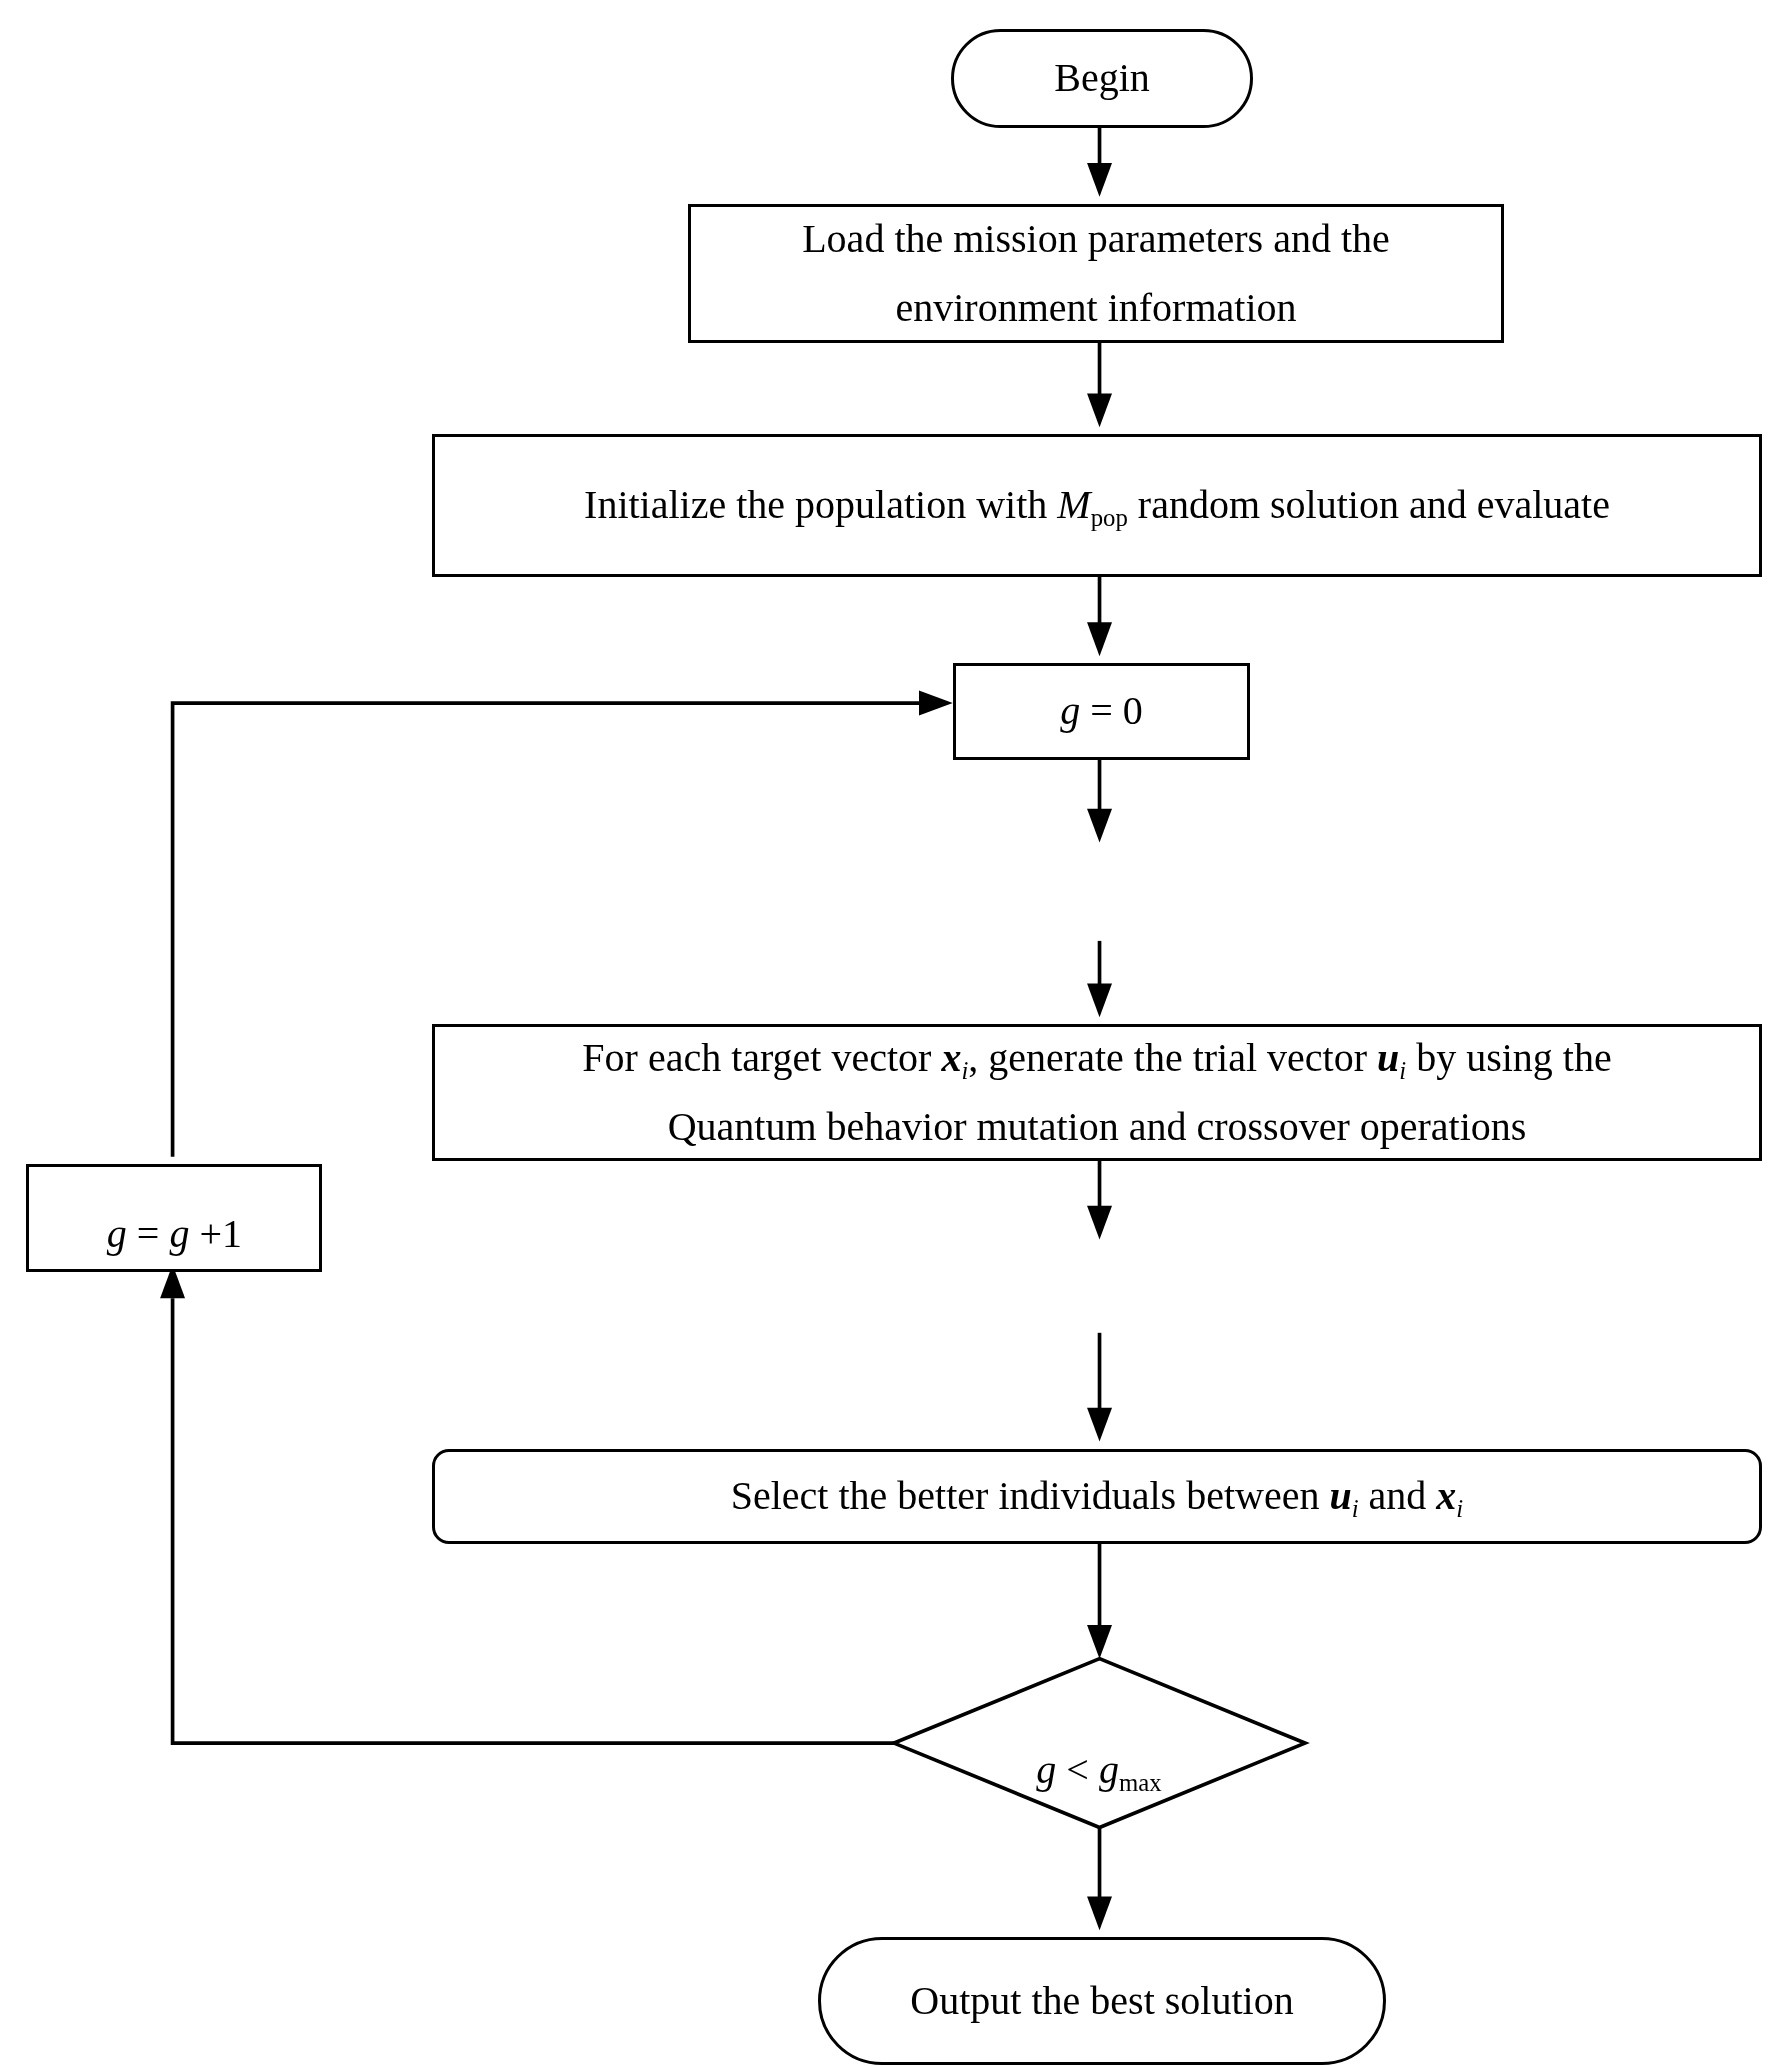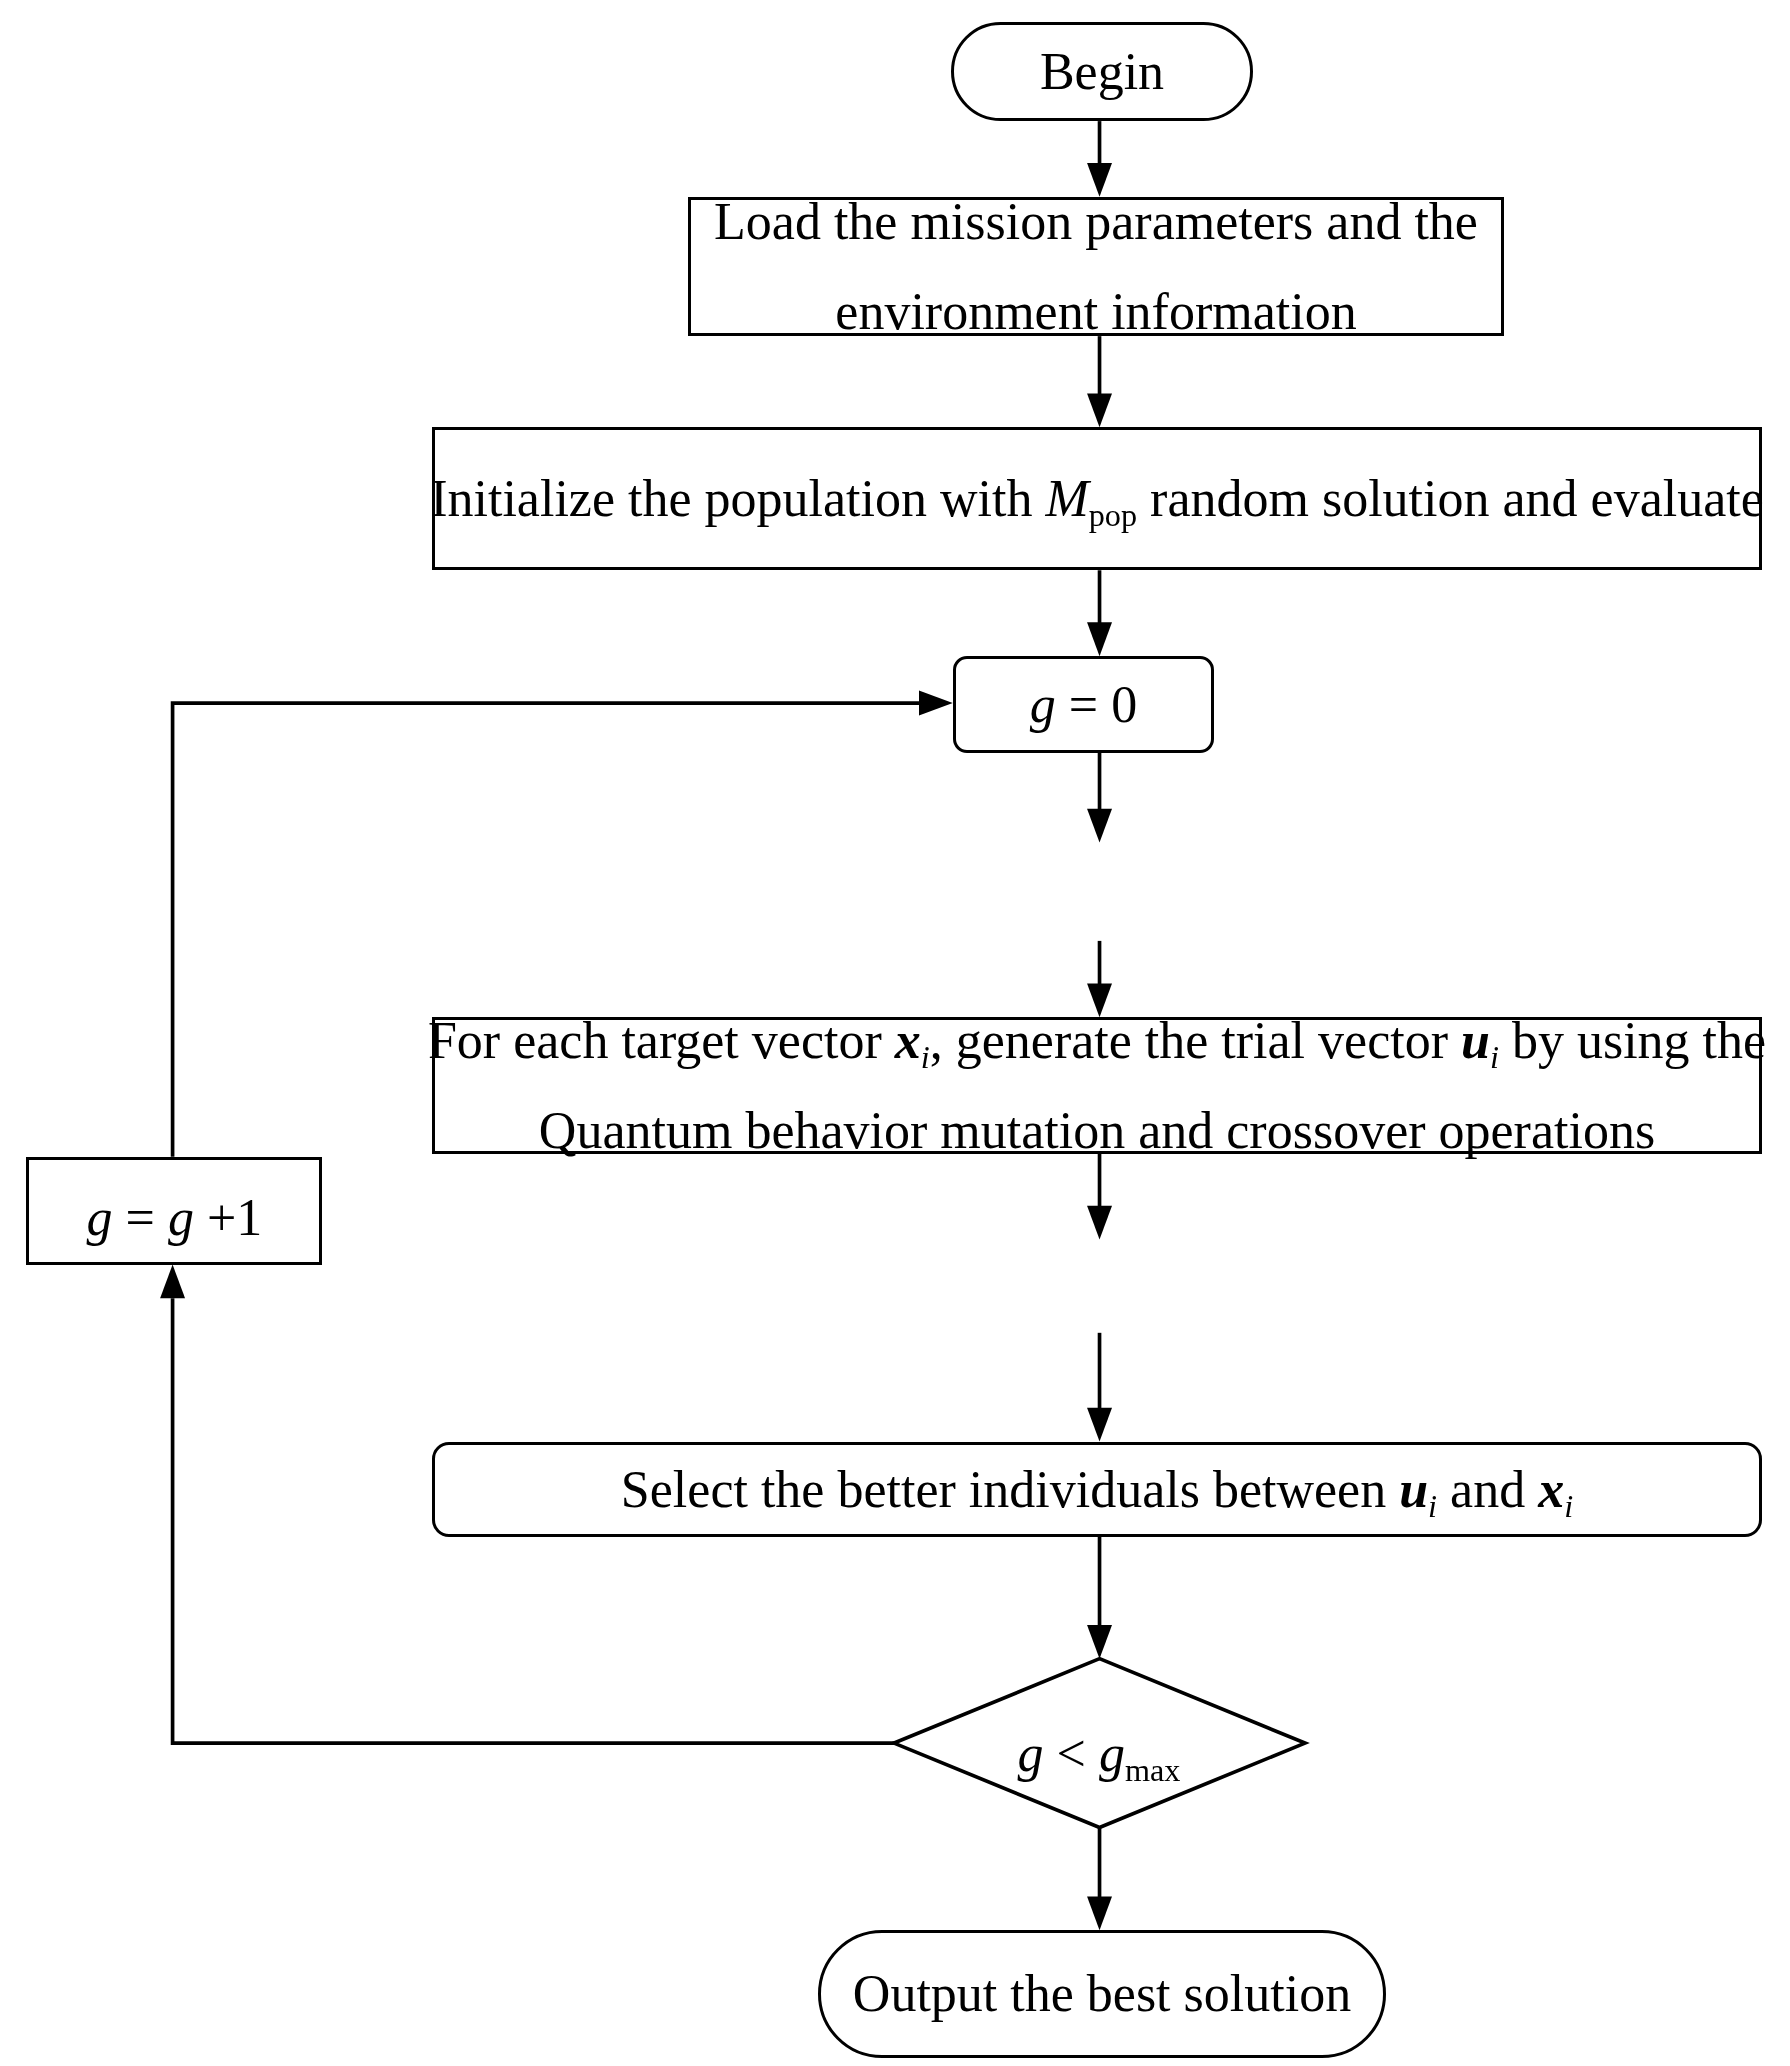--- a/index.html
+++ b/index.html
@@ -9,34 +9,34 @@
     font-family:"Liberation Serif","DejaVu Serif",serif; color:var(--ink);
   }
   .connectors { position:absolute; left:0; top:0; width:1791px; height:2066px; }
   .connectors line, .connectors polyline { stroke:var(--ink); stroke-width:5; fill:none; }
   .connectors polygon.head { fill:var(--ink); stroke:none; }
   .connectors polygon.shape { fill:var(--bg); stroke:var(--ink); stroke-width:5; }
   .node {
     position:absolute; box-sizing:border-box; border:3.7px solid var(--ink);
     background:var(--bg); display:flex; flex-direction:column;
     align-items:center; justify-content:center; text-align:center;
-    font-size:52px; line-height:1.72; white-space:nowrap;
+    font-size:40px; line-height:1.72; white-space:nowrap;margin-top:7px;
   }
   .node.plain { border:none; background:transparent;justify-content:flex-end; }
   .stadium-top { border-radius:51px; }
   .stadium-bottom { border-radius:66px; }
   .it  { font-style:italic; }
   .bi  { font-style:italic; font-weight:bold; }
   .sb  { font-size:0.62em; vertical-align:-0.32em; line-height:0; }
   .sbi { font-size:0.62em; vertical-align:-0.32em; line-height:0; font-style:italic; }
   
   #begin    { left:951px; top:22px;   width:302px;  height:99px; }
   #load     { left:688px;  top:197px;  width:816px; height:139px; }
   #init     { left:432px;  top:427px;  width:1330px; height:143px; }
-  #g0       { left:953px; top:656px;  width:261px;  height:97px;border-radius:14px; }
+  #g0       { left:953px; top:656px;  width:297px;  height:97px; }
   #update   { left:837px; top:843px; width:529px;  height:98px; }
   #foreach  { left:432px;  top:1017px; width:1330px; height:137px; }
   #evaluate { left:432px;  top:1240px; width:1330px; height:93px; }
   #select   { left:432px;  top:1442px; width:1330px; height:95px;border-radius:17px; }
   #gplus    { left:26.4px;   top:1157px; width:296px;  height:108px;justify-content:flex-end; }
   #decision-label { left:923px; top:1688px; width:352px; height:110px; }
   #output   { left:818px; top:1930px; width:568px;  height:128px; }
 </style>
 </head>
 <body>

